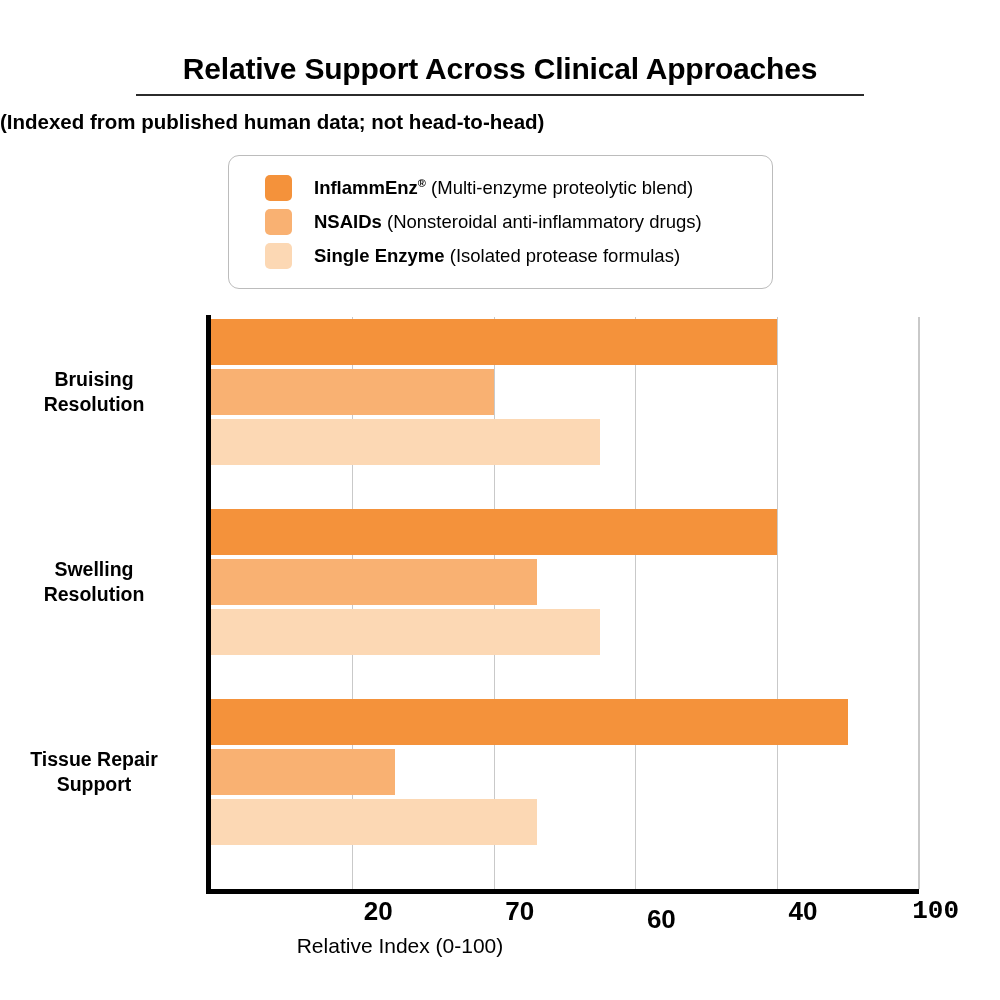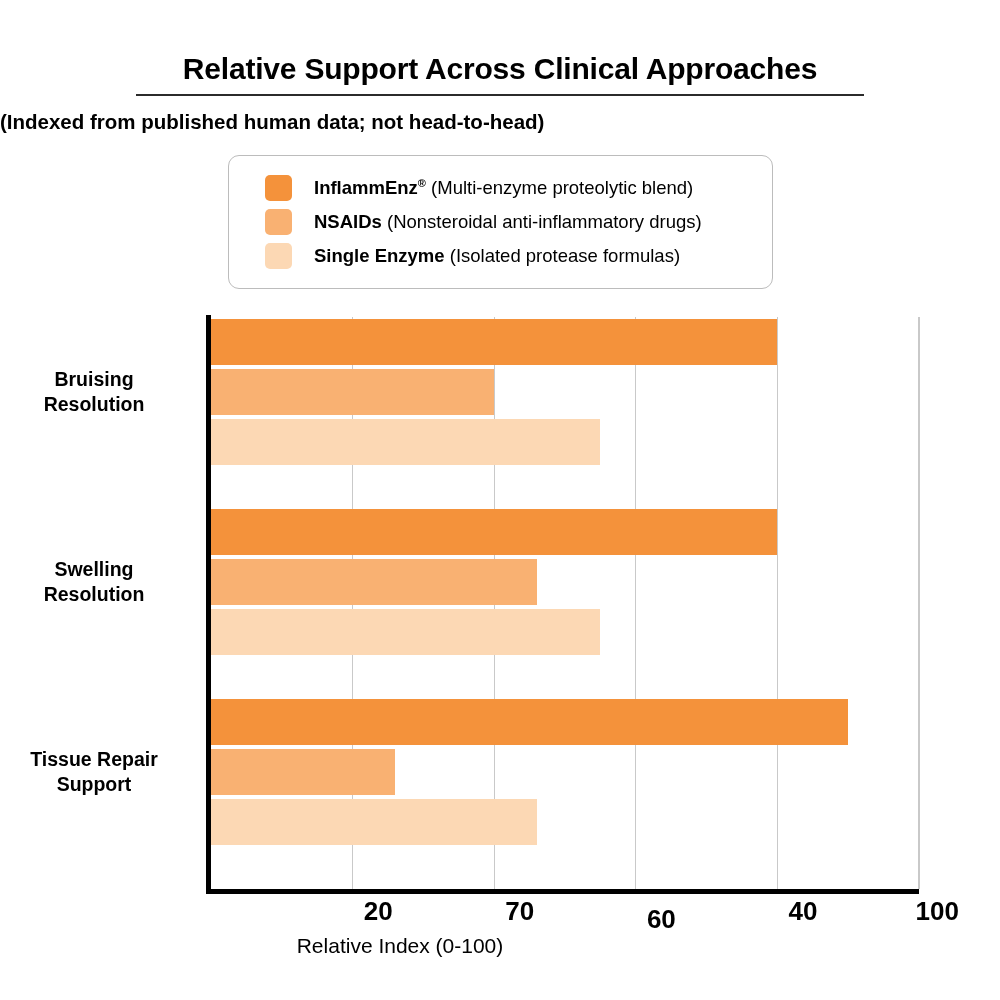--- a/index.html
+++ b/index.html
@@ -220,16 +220,16 @@
       <div class="cat-label" style="top: 747px;">
         <div>Tissue Repair</div>
         <div>Support</div>
       </div>
     </div>
   <div id="tick-labels">
       <div class="tick-label" style="left: 352.6px;">20</div>
       <div class="tick-label" style="left: 494.2px;">70</div>
       <div class="tick-label" style="left: 635.8px; margin-top: 8px;">60</div>
       <div class="tick-label" style="left: 777.4px;">40</div>
-      <div class="tick-label" style="left: 919px;">100</div>
+      <div class="tick-label" style="left: 919px; font-family: Liberation Mono, monospace;">100</div>
     </div>
   <div id="x-axis-title">Relative Index (0-100)</div>
 </div>
 
 </body></html>

